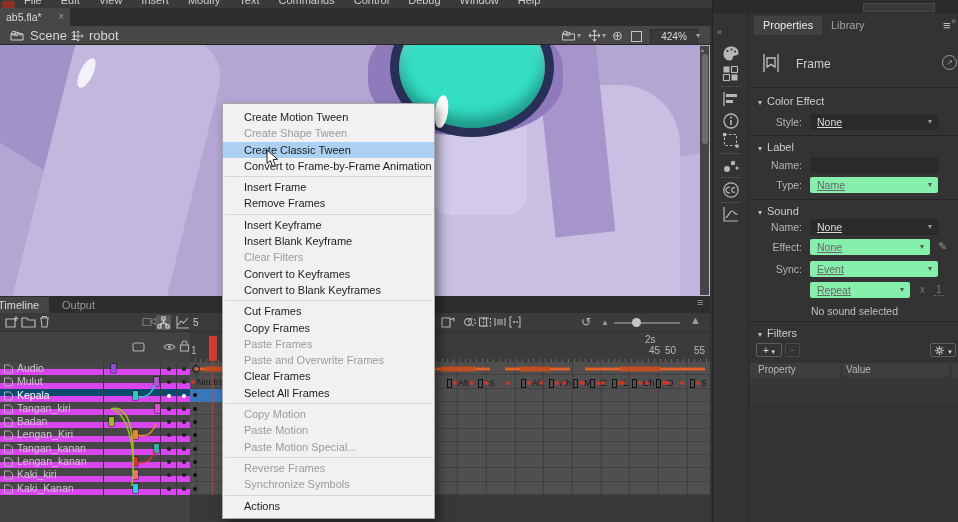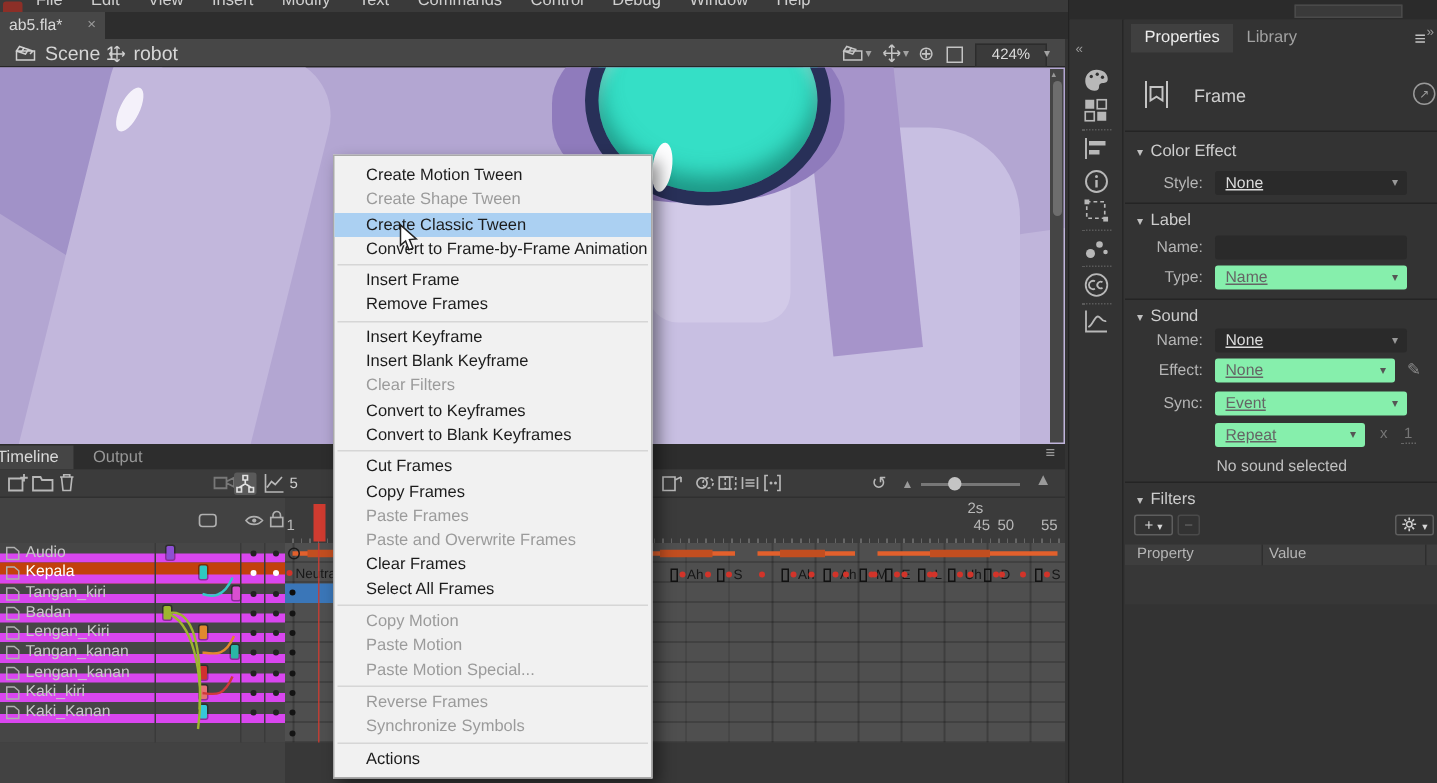--- a/index.html
+++ b/index.html
@@ -63,21 +63,21 @@
      background:repeating-linear-gradient(90deg,transparent 0 4.74px,#666 4.74px 5.74px);}
   .secs{position:absolute;top:2px;font-size:10px;color:#b9b9b9;}
   .fnum{position:absolute;top:13px;font-size:10px;color:#b9b9b9;}
   #playhead-head{position:absolute;left:209px;top:40px;width:8px;height:25px;background:#cf3b30;z-index:3;}
   #playhead-line{position:absolute;left:212px;top:66px;width:1px;height:133px;background:#cf3b30;opacity:.85;z-index:3;}
 
   
   #layers{position:absolute;left:0;top:66px;width:190px;height:133px;background:#464646;}
   .lrow{position:relative;height:13.3px;border-bottom:6px solid #d946ef;box-sizing:border-box;}
   .lrow .lname{position:absolute;left:17px;top:1px;font-size:10.5px;color:#c8c8c8;line-height:11px;}
-  .lrow.selected{background:#c2410c;}
+  .lrow.selected{background:#0c4a6e;}
   .lrow.selected .lname{color:#fff;}
   .lrow .licon{position:absolute;left:3px;top:2px;}
   .lrow .sw{position:absolute;top:2px;width:5px;height:9px;border-radius:1px;box-shadow:0 0 0 1px rgba(0,0,0,.35);}
   .lrow .edot,.lrow .ldot{position:absolute;top:5px;width:4px;height:4px;border-radius:50%;background:#222;}
   .lrow .edot{left:167px;} .lrow .ldot{left:182px;}
   .lrow.selected .edot,.lrow.selected .ldot{background:#fff;}
   .colsep{position:absolute;top:66px;width:1px;height:133px;background:#3a3a3a;z-index:2;}
 
   
   #frames-bg{position:absolute;left:190px;top:66px;width:520px;height:133px;background-color:#4f4f4f;
@@ -299,20 +299,29 @@
       <div class="lrow">
         <svg class="licon" width="11" height="10" viewBox="0 0 11 10">
           <path d="M1.5 1h5l3 2.5V9h-8z" fill="none" stroke="#b0b0b0" stroke-width="1"></path>
         </svg>
         <span class="lname">Audio</span>
         <span class="sw" style="left: 111px; background: rgb(141, 79, 211);"></span>
         <span class="edot"></span>
         <span class="ldot"></span>
       </div>
 
+      <div class="lrow">
+        <svg class="licon" width="11" height="10" viewBox="0 0 11 10">
+          <path d="M1.5 1h5l3 2.5V9h-8z" fill="none" stroke="#b0b0b0" stroke-width="1"></path>
+        </svg>
+        <span class="lname">Mulut</span>
+        <span class="sw" style="left: 154px; background: rgb(180, 85, 216);"></span>
+        <span class="edot"></span>
+        <span class="ldot"></span>
+      </div>
 
       <div class="lrow selected">
         <svg class="licon" width="11" height="10" viewBox="0 0 11 10">
           <path d="M1.5 1h5l3 2.5V9h-8z" fill="none" stroke="#b0b0b0" stroke-width="1"></path>
         </svg>
         <span class="lname">Kepala</span>
         <span class="sw" style="left: 133px; background: rgb(47, 199, 192);"></span>
         <span class="edot"></span>
         <span class="ldot"></span>
       </div>

